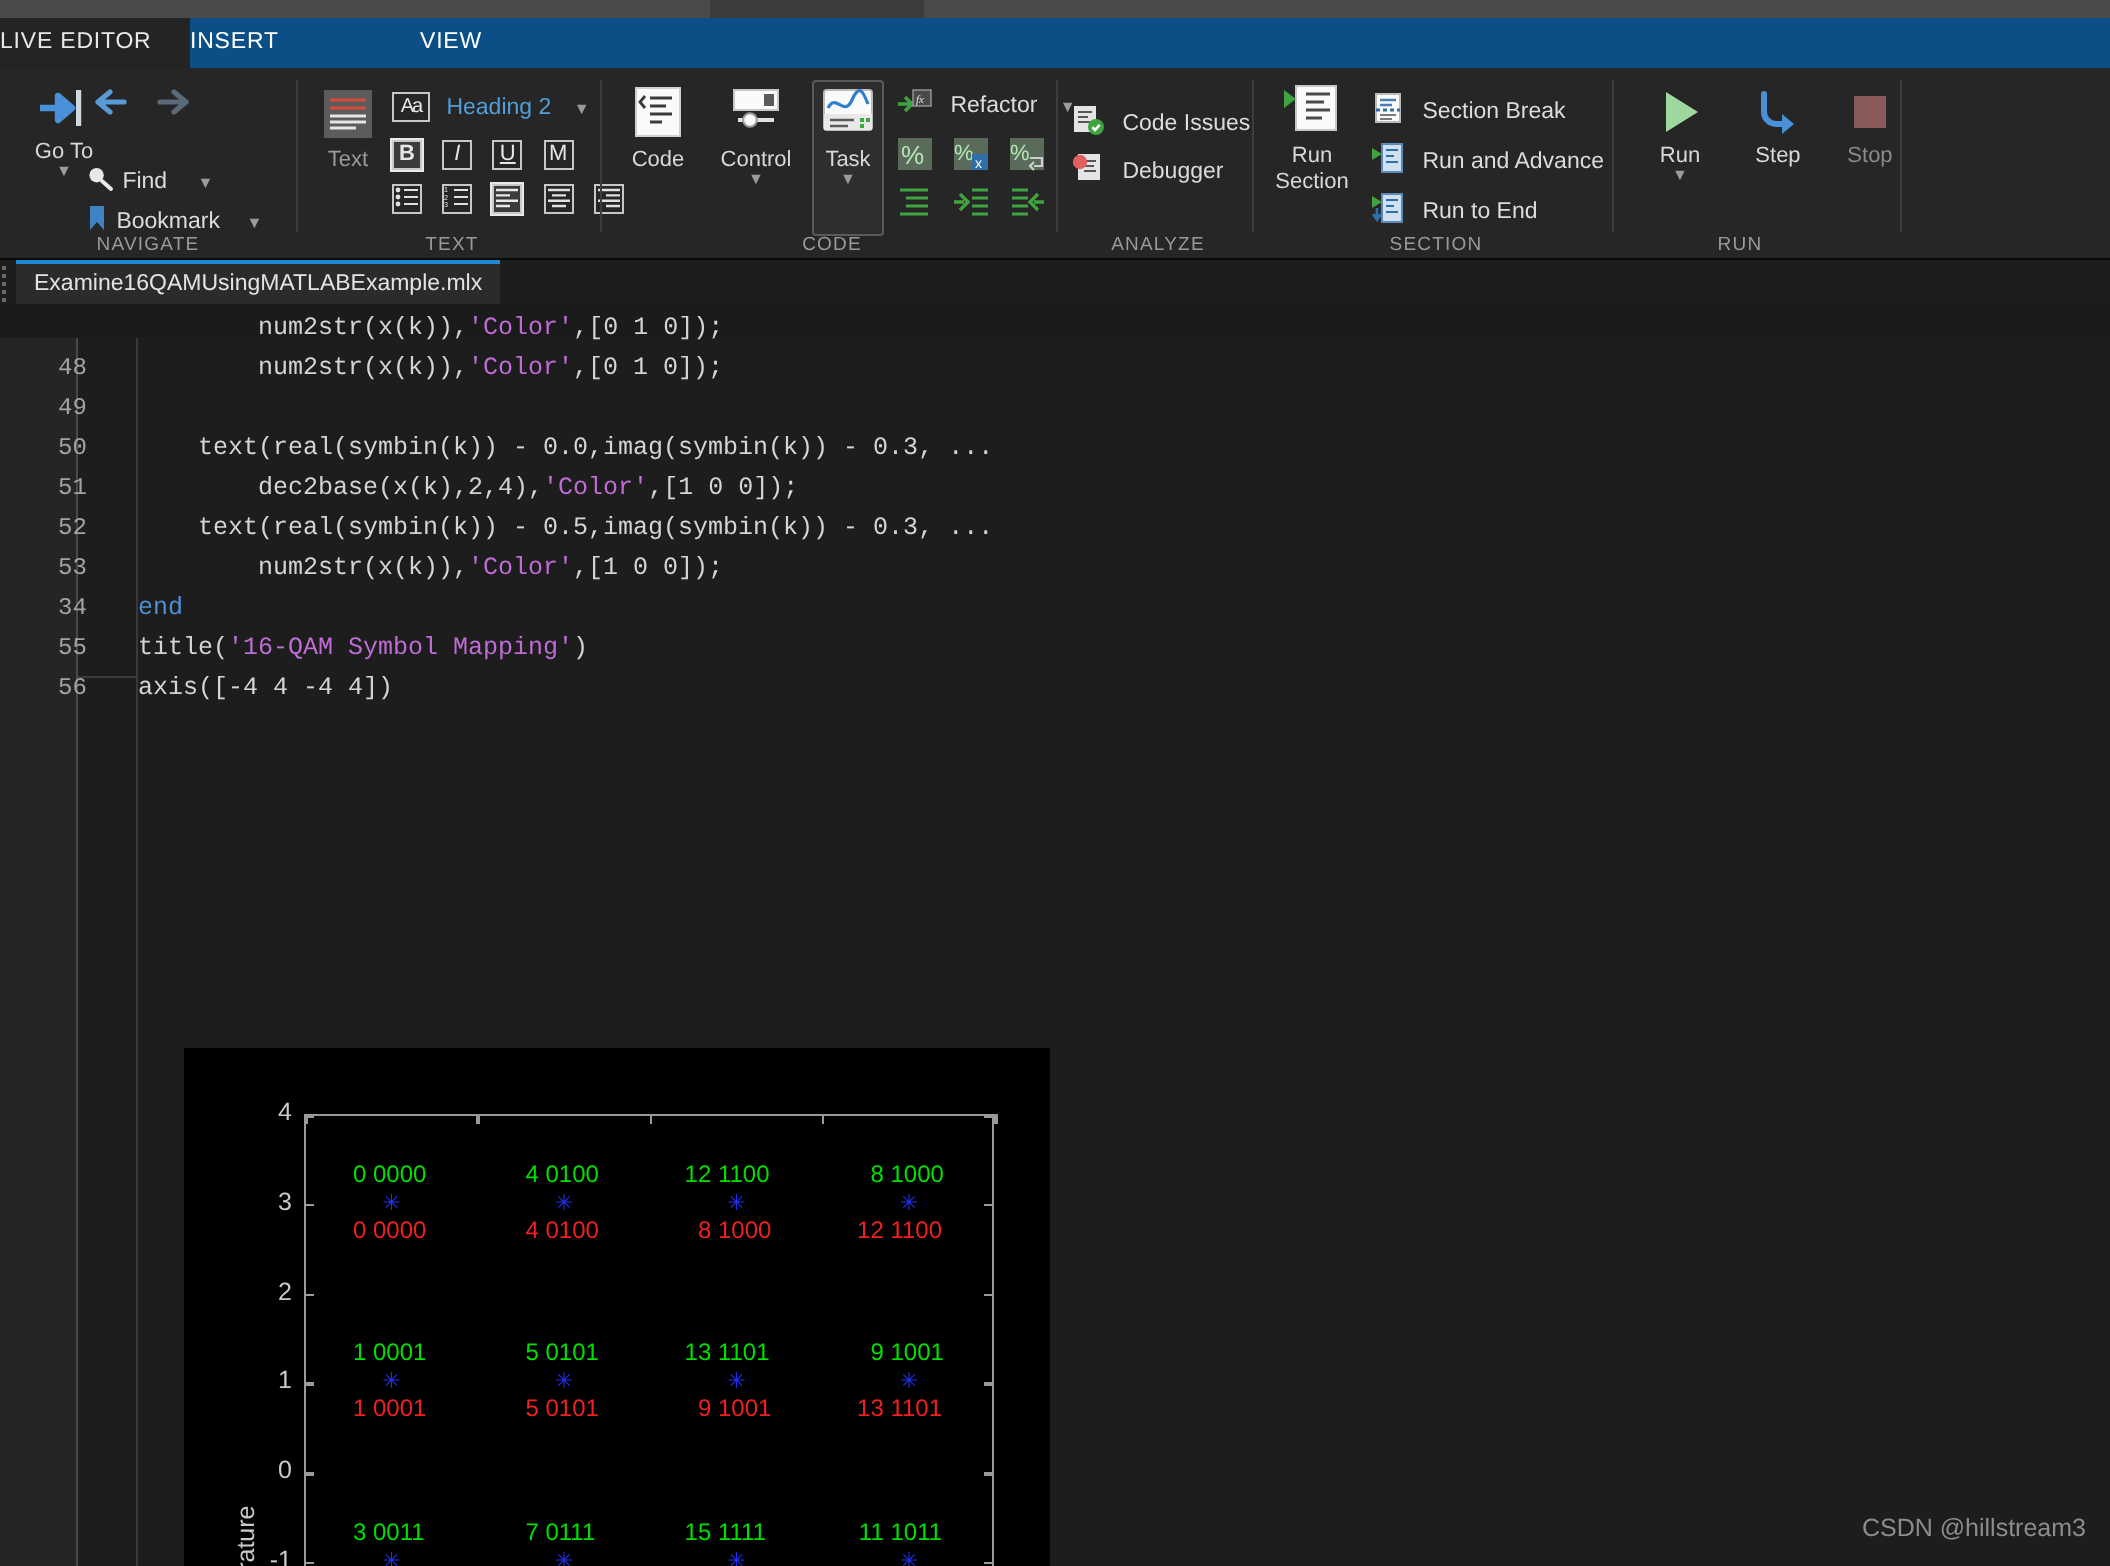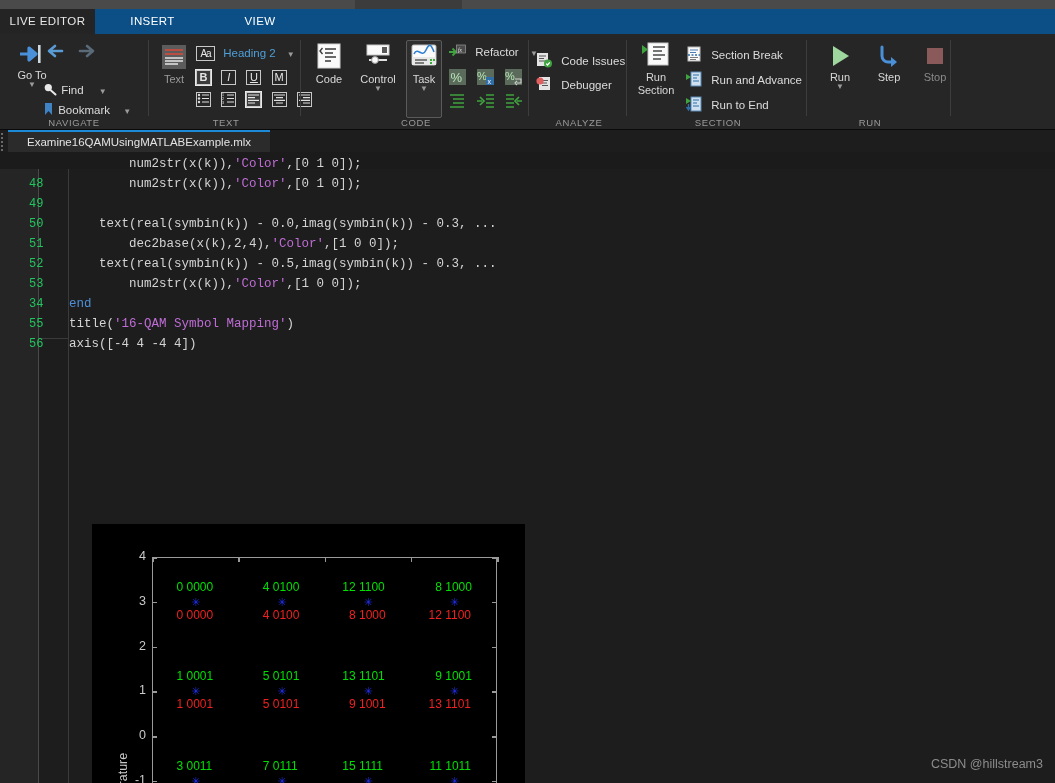--- a/index.html
+++ b/index.html
@@ -10,21 +10,21 @@
     overflow: hidden;
   }
   #app { position: relative; width: 1055px; height: 783px; background: #1b1b1b; }
 
   
   .topstrip { position:absolute; left:0; top:0; width:1055px; height:9px; background:#3c3c3c; }
   .topstrip .seg { position:absolute; top:0; height:9px; background:#4a4a4a; }
 
   
   .ribbon-tabs { position:absolute; left:0; top:9px; width:1055px; height:25px; background:#0b4f86; }
-  .rtab { position:absolute; top:0; height:25px; line-height:25px; text-align:center;
+  .rtab { position:absolute; top:0; height:25px; line-height:25px; 
           font-size:11.5px; color:#ffffff; letter-spacing:.4px; cursor:default; }
   .rtab.active { background:#242424; color:#e8e8e8; }
 
   
   .ribbon { position:absolute; left:0; top:34px; width:1055px; height:96px; background:#262626;
             border-bottom:1px solid #0a0a0a; }
   .rgroup { position:absolute; top:0; height:96px; }
   .rgroup .gname { position:absolute; bottom:2px; width:100%; text-align:center;
                    font-size:9.5px; color:#9a9a9a; letter-spacing:.6px; }
   .rsep { position:absolute; top:6px; width:1px; height:76px; background:#3d3d3d; }
@@ -41,32 +41,32 @@
              text-align:center; font-size:11px; line-height:13px; width:15px; height:15px;
              vertical-align:middle; }
   .boxicon.sel { outline:1px solid #e9e9e9; background:#3b3b3b; }
 
   .framebtn { position:absolute; border:1px solid #5a5a5a; background:#2e2e2e; border-radius:2px; }
 
   
   .filetabbar { position:absolute; left:0; top:130px; width:1055px; height:22px; background:#1d1d1d; }
   .filetab { position:absolute; left:8px; top:130px; height:22px; background:#2b2b2b;
              border-top:2px solid #1c8ad6; color:#e3e3e3; font-size:11.5px;
-             line-height:21px; padding:0 19px; cursor:default; }
+             line-height:21px; padding:0 9px; cursor:default; }
   .tabgrip { position:absolute; left:1px; top:133px; width:4px; height:15px; }
   .tabgrip i { display:block; width:2px; height:2px; background:#6a6a6a; margin-bottom:2px; }
 
   .pathbar { position:absolute; left:0; top:152px; width:1055px; height:17px; background:#1d1d1d;
              color:#b9b9b9; font-size:10.5px; line-height:17px; padding-left:6px; white-space:nowrap; }
 
   
   .editor { position:absolute; left:0; top:169px; width:1055px; height:614px; background:#1d1d1d; }
   .gutter { position:absolute; left:0; top:0; width:38px; height:614px; background:#252525; }
   .gutterline { position:absolute; left:0; width:38px; text-align:center; padding-right:6px;
-                color:#22c55e; font-family:"Liberation Mono", monospace; font-size:12px;padding-left:29px; }
+                color:#a3a3a3; font-family:"Liberation Mono", monospace; font-size:12px;padding-left:29px; }
   .vline1 { position:absolute; left:38px; top:0; width:1px; height:614px; background:#4a4a4a; }
   .vline2 { position:absolute; left:68px; top:0; width:1px; height:614px; background:#3a3a3a; }
   .codearea { position:absolute; left:69px; top:0; right:0; height:614px; background:#1d1d1d; }
   .cline { position:absolute; left:0; font-family:"Liberation Mono", monospace; font-size:12.5px;
            color:#d4d4d4; white-space:pre; }
   .k-kw { color:#4f8fd8; }
   .k-str { color:#bf6cd6; }
 
   
   .figpanel { position:absolute; left:92px; top:355px; width:433px; height:428px; background:#000000; }

